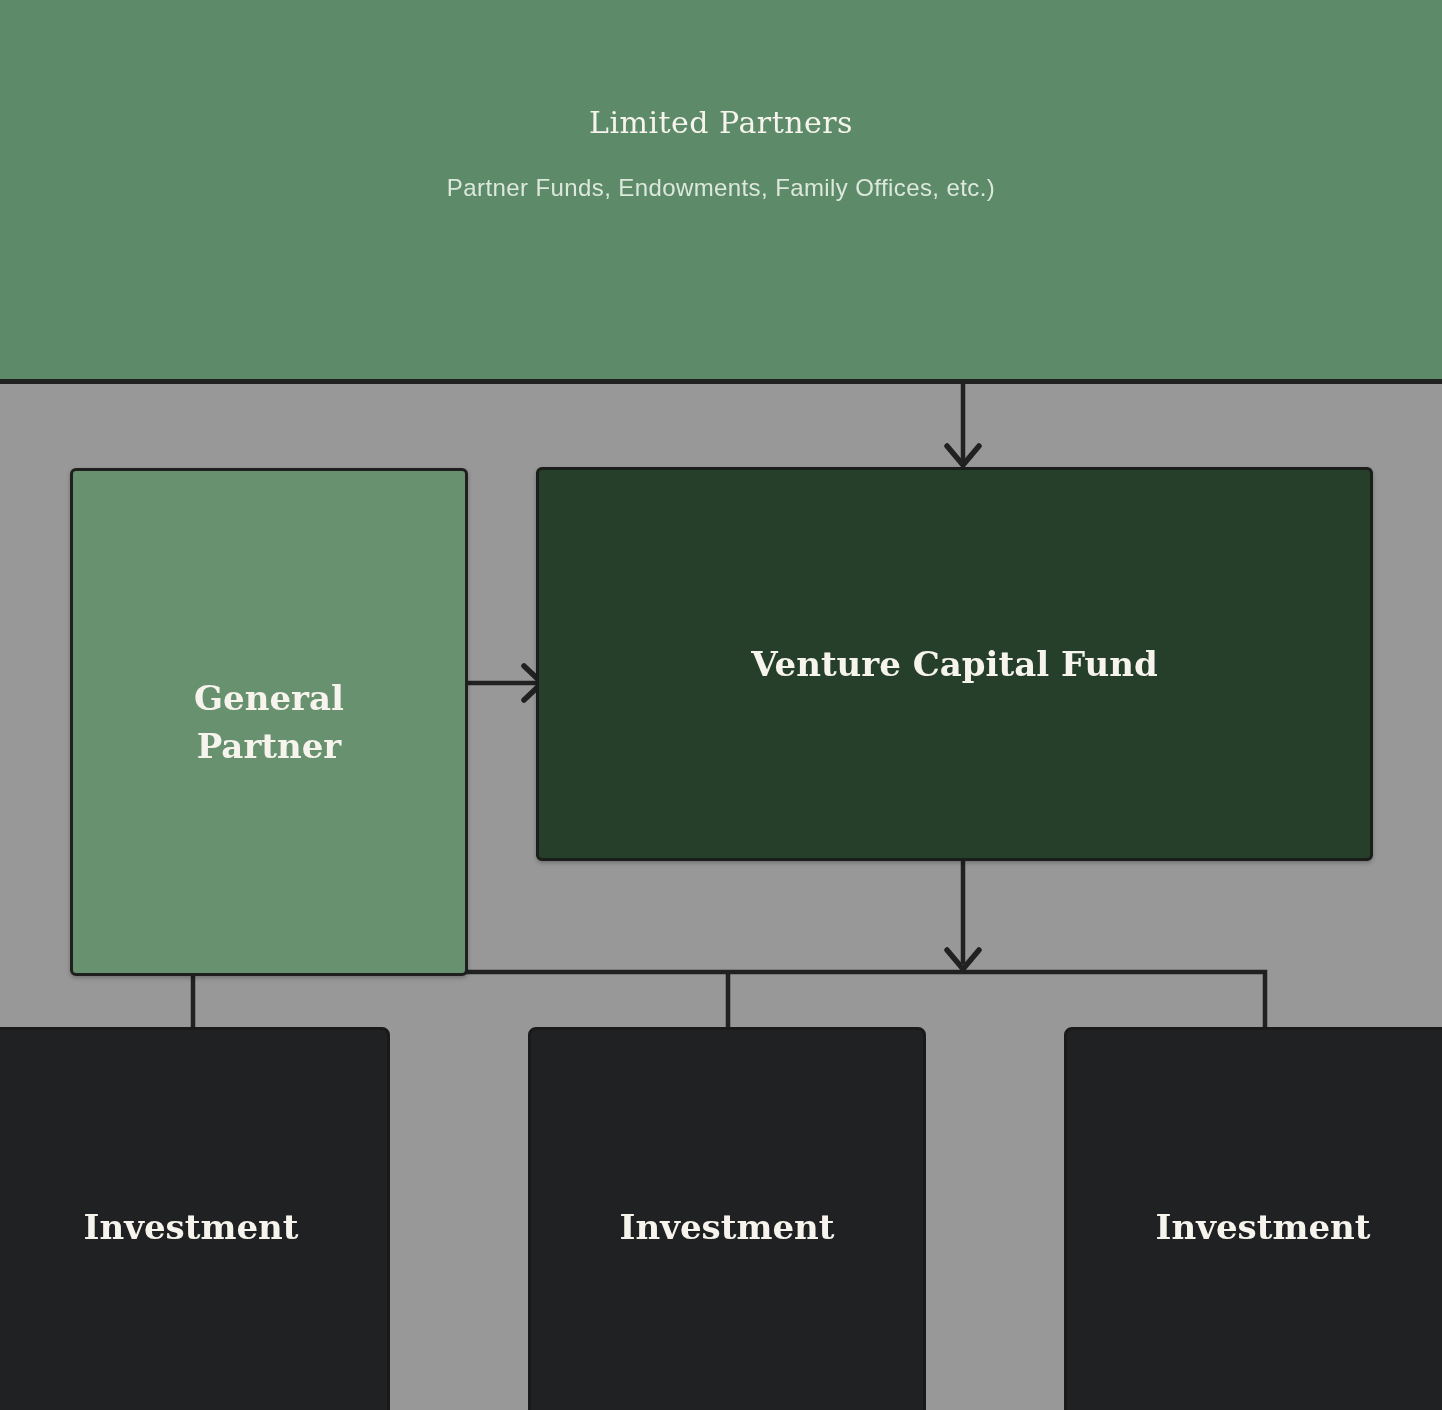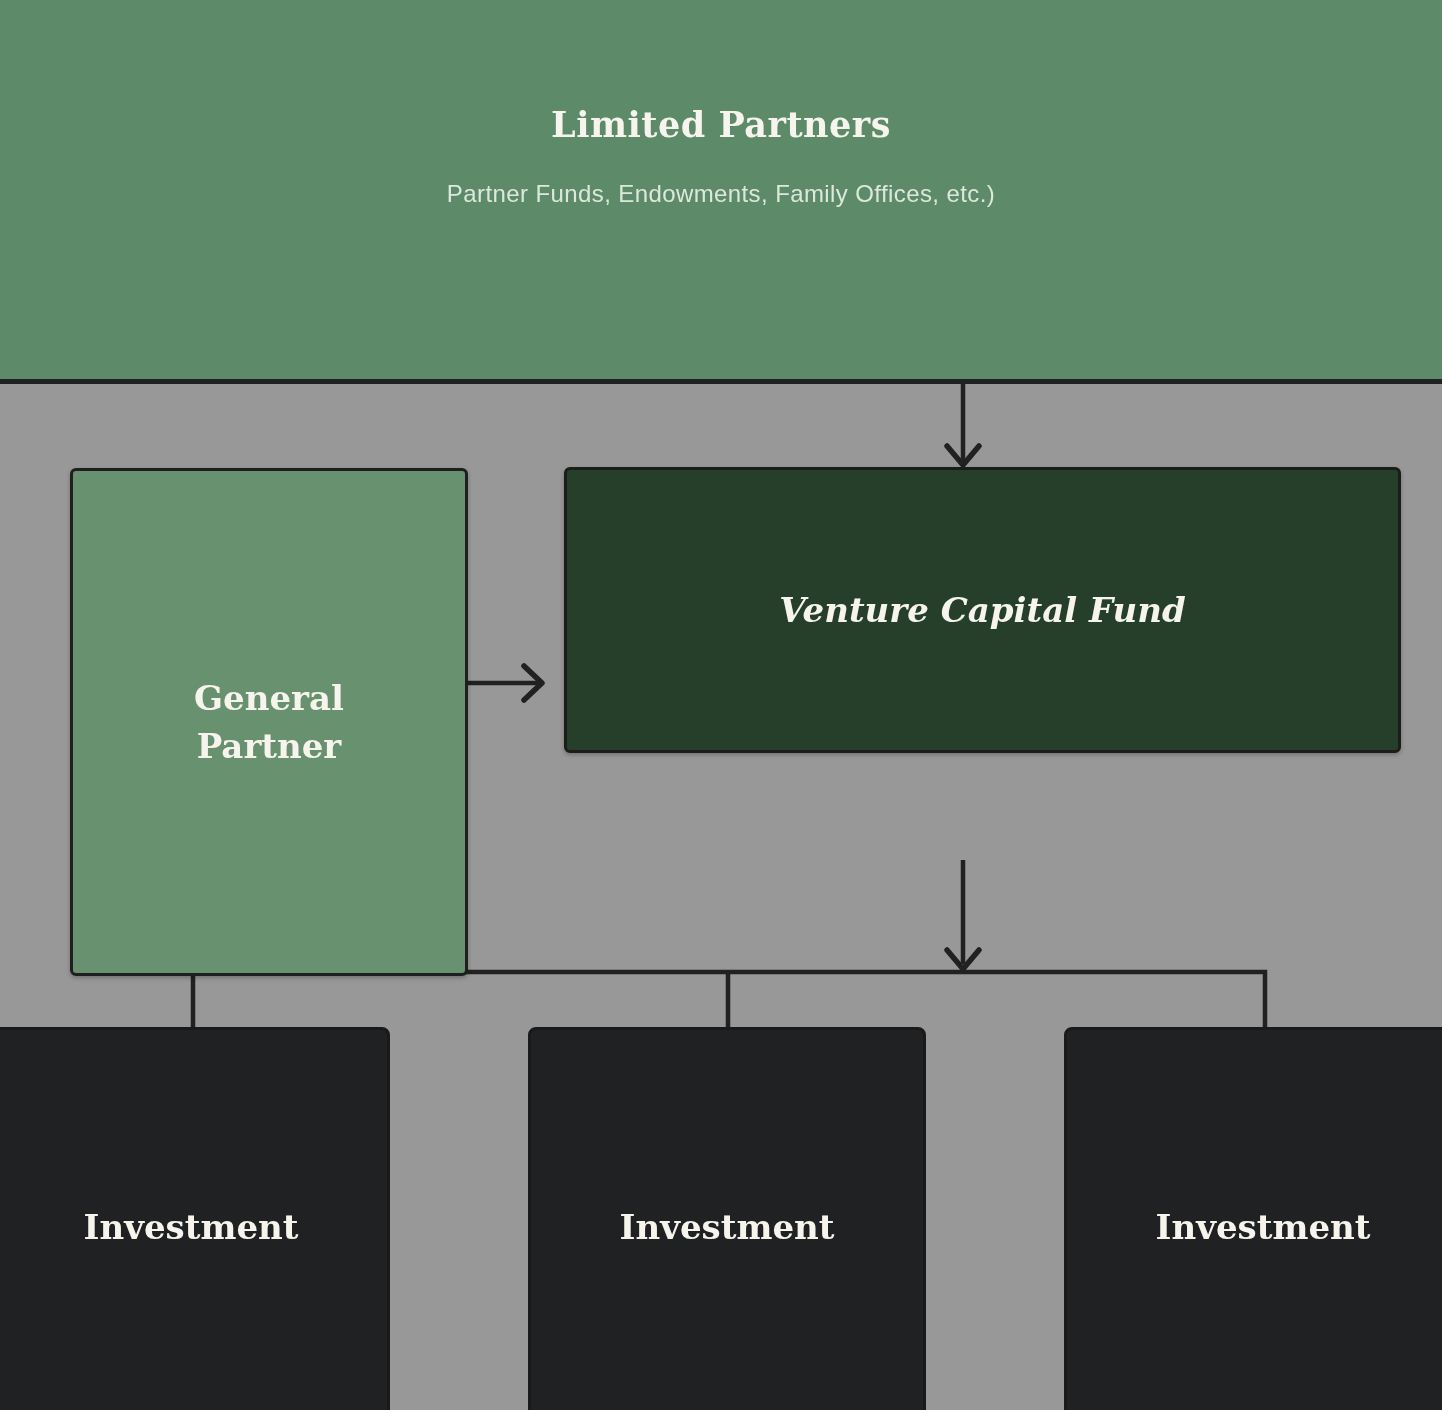--- a/index.html
+++ b/index.html
@@ -24,22 +24,22 @@
   
   .band{
     position:absolute;left:0;top:0;
     width:1442px;height:384px;
     background:var(--band-green);
     border-bottom:5px solid var(--connector);
     text-align:center;
   }
   .band-title{
     margin-top:106px;
-    font-size:35px;
-    font-weight:700;
+    font-size:30px;
+    font-weight:400;
     letter-spacing:.5px;
     color:var(--title-text);
     line-height:1.1;
   }
   .band-subtitle{
     margin-top:34px;
     font-family:"Liberation Sans", sans-serif;
     font-weight:400;
     font-size:24px;
     line-height:29px;
@@ -62,24 +62,23 @@
     font-weight:700;
     font-size:34px;
     box-shadow:0 2px 4px rgba(0,0,0,.25);
   }
   .node-gp{
     left:70px;top:468px;width:398px;height:508px;
     background:var(--general-partner-green);
   }
   .node-gp .node-label{width:230px;line-height:48px;}
   .node-vc{
-    left:564px;top:467px;width:837px;height:286px;
+    left:536px;top:467px;width:837px;height:394px;
     background:var(--fund-dark-green);
     border-color:#1a1d1a;
-    font-style:italic;
   }
   .node-investment{
     top:1027px;width:398px;height:400px;
     background:var(--investment-black);
     border-color:#1a1a1a;
     border-radius:8px;
     box-shadow:none;
   }
   .inv-1{left:-8px;}
   .inv-2{left:528px;}

